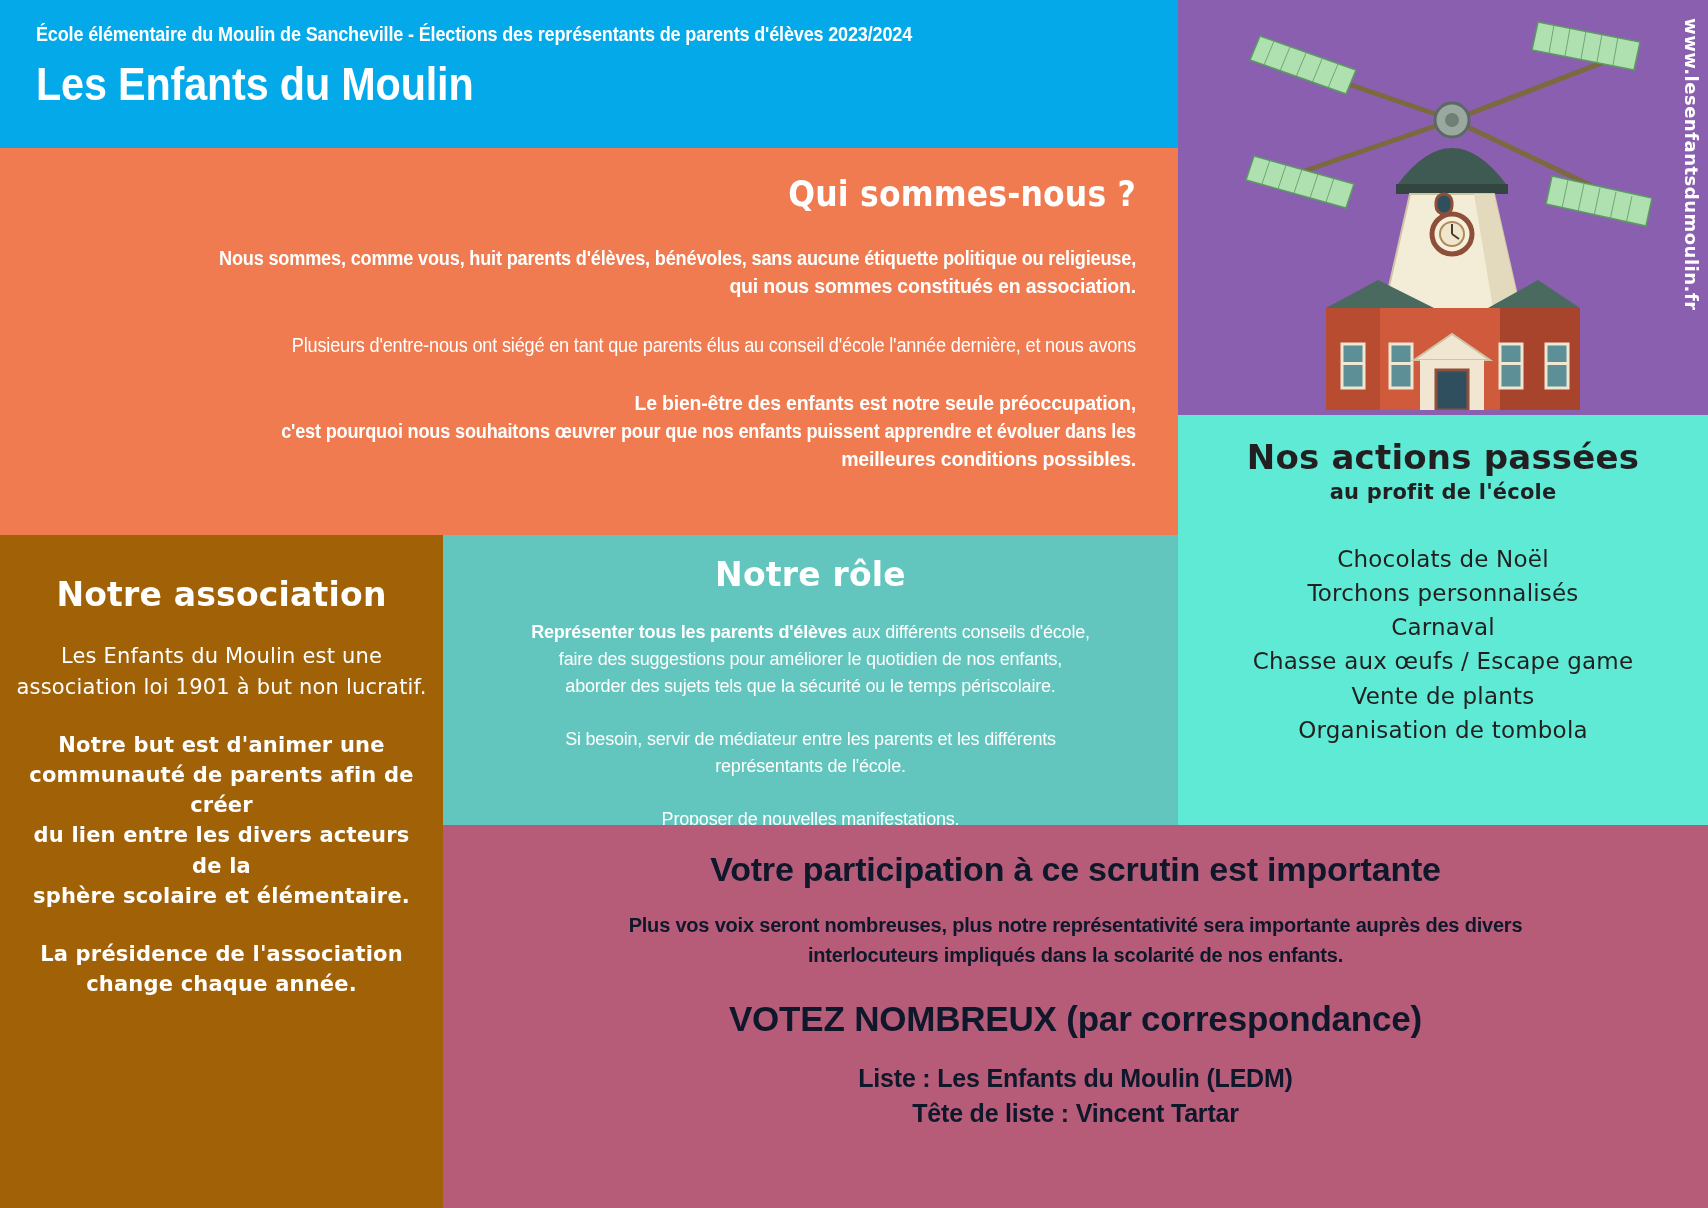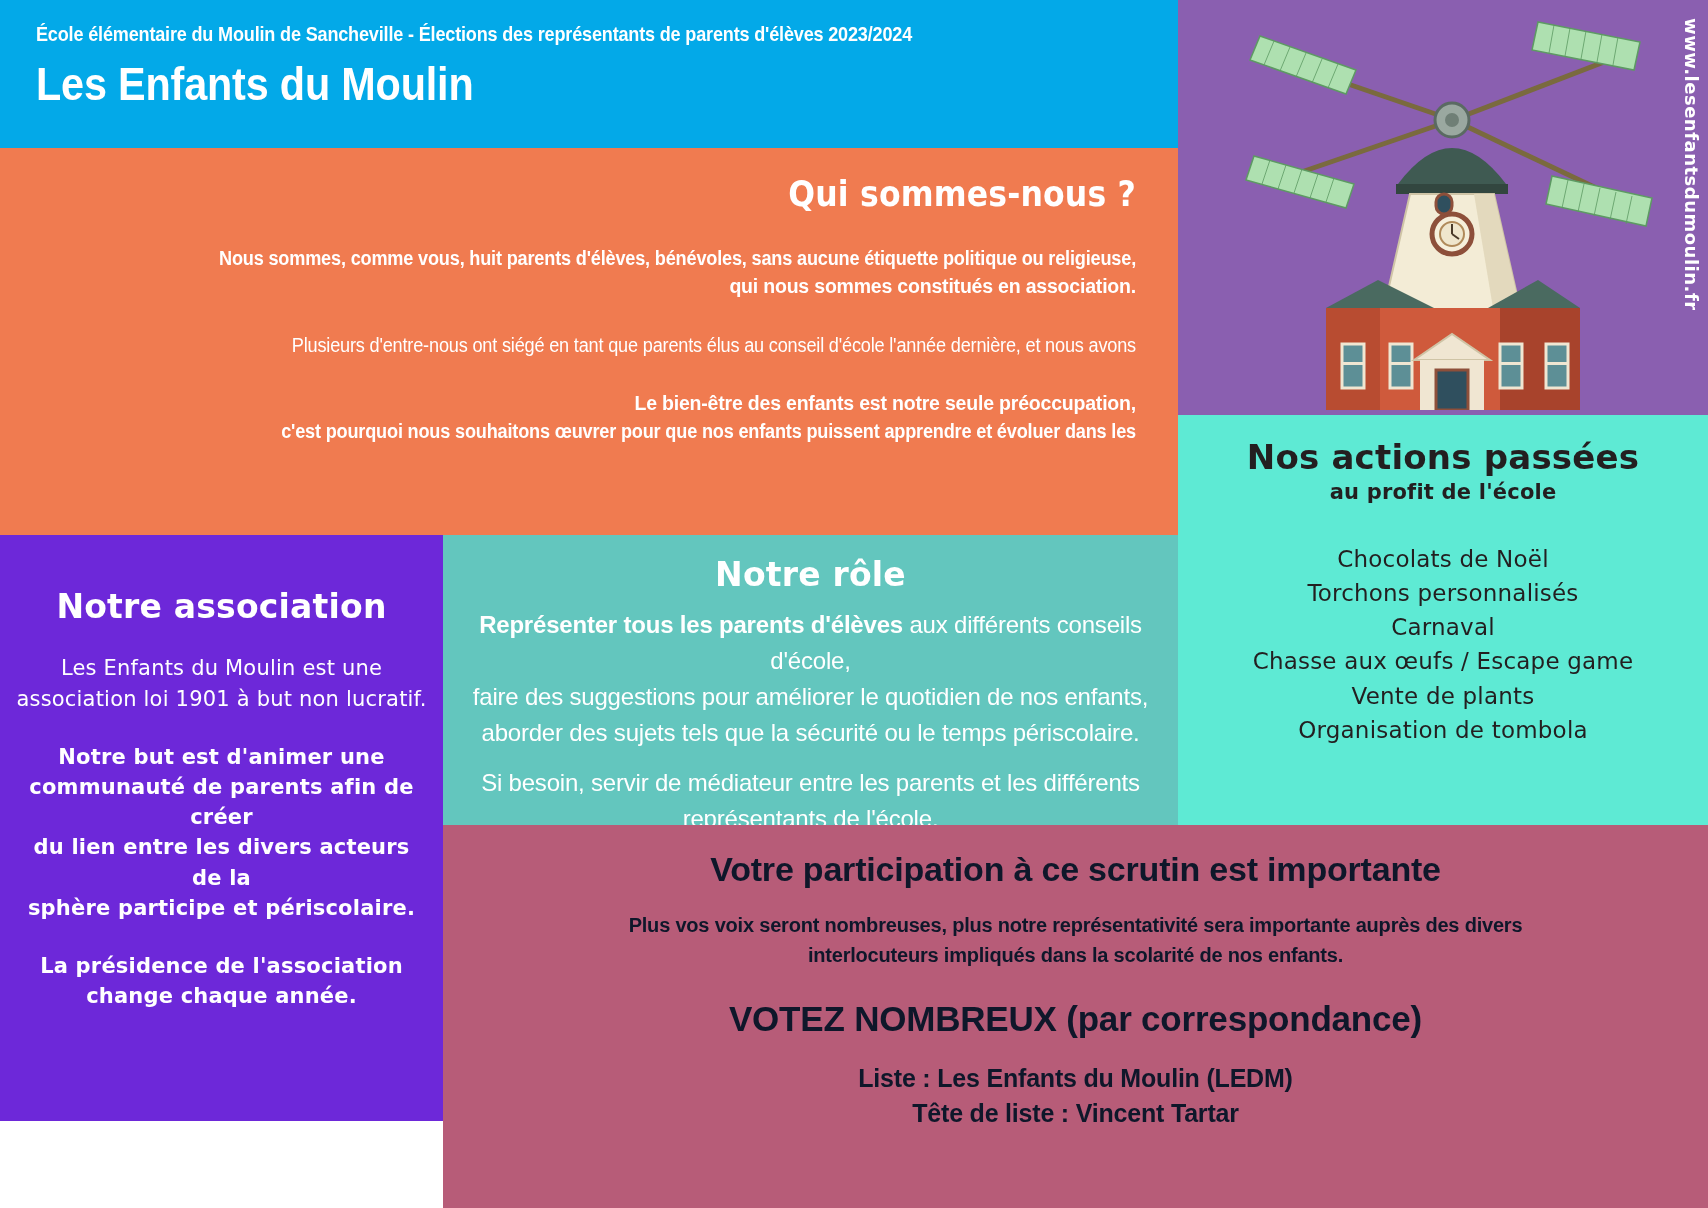--- a/index.html
+++ b/index.html
@@ -131,25 +131,25 @@
     padding: 0;
   }
   #yellow li {
     font-size: 23px;
     line-height: 1.48;
     font-weight: 400;
   }
 
   
   #green {
-    left: 0; top: 535px; width: 443px; height: 586px;
-    background: #6d28d9;
+    left: 0; top: 535px; width: 443px; height: 673px;
+    background: #a16207;
     color: #ffffff;
     text-align: center;
-    padding: 12px 16px;
+    padding: 0 16px;
   }
   #green .g-title {
     font-size: 33px;
     font-weight: 600;
     margin-top: 42px;
     line-height: 1.1;
   }
   #green .g-para {
     font-size: 21px;
     line-height: 1.44;
@@ -167,23 +167,23 @@
     text-align: center;
     padding: 0 22px;
   }
   #teal .t-title {
     font-size: 33px;
     font-weight: 600;
     margin-top: 22px;
     line-height: 1.1;
   }
   #teal .t-para {
-    font-size: 24px;
+    font-size: 18px;
     line-height: 1.5;
-    margin-top: 14px;
+    margin-top: 26px;
     font-weight: 400;
   }
   #teal .t-para p { margin: 0; }
   #teal b { font-weight: 700; }
 
   
   #burgundy {
     left: 443px; top: 825px; width: 1265px; height: 383px;
     background: #B75C78;
     color: #0f172a;
@@ -319,20 +319,21 @@
       <p>qui nous sommes constitués en association.</p>
     </div>
 
     <div class="para light cond">
       <p class="shrink">Plusieurs d'entre-nous ont siégé en tant que parents élus au conseil d'école l'année dernière, et nous avons</p>
     </div>
 
     <div class="para cond">
       <p>Le bien-être des enfants est notre seule préoccupation,</p>
       <p class="shrink">c'est pourquoi nous souhaitons œuvrer pour que nos enfants puissent apprendre et évoluer dans les</p>
+      <p>meilleures conditions possibles.</p>
     </div>
   </div>
 
   <div class="panel" id="yellow">
     <div class="y-title sq">Nos actions passées</div>
     <div class="y-sub sq">au profit de l'école</div>
     <ul>
       <li class="sq">Chocolats de Noël</li>
       <li class="sq">Torchons personnalisés</li>
       <li class="sq">Carnaval</li>
@@ -347,21 +348,21 @@
 
     <div class="g-para sq">
       <p>Les  Enfants du Moulin est une</p>
       <p>association loi 1901 à but non lucratif.</p>
     </div>
 
     <div class="g-para bold sq">
       <p>Notre but est d'animer une</p>
       <p>communauté de parents afin de créer</p>
       <p>du lien entre les divers acteurs de la</p>
-      <p>sphère participe et périscolaire.</p>
+      <p>sphère scolaire et élémentaire.</p>
     </div>
 
 
     <div class="g-para bold sq">
       <p>La présidence de l'association</p>
       <p>change chaque année.</p>
     </div>
   </div>
 
   <div class="panel" id="teal">

